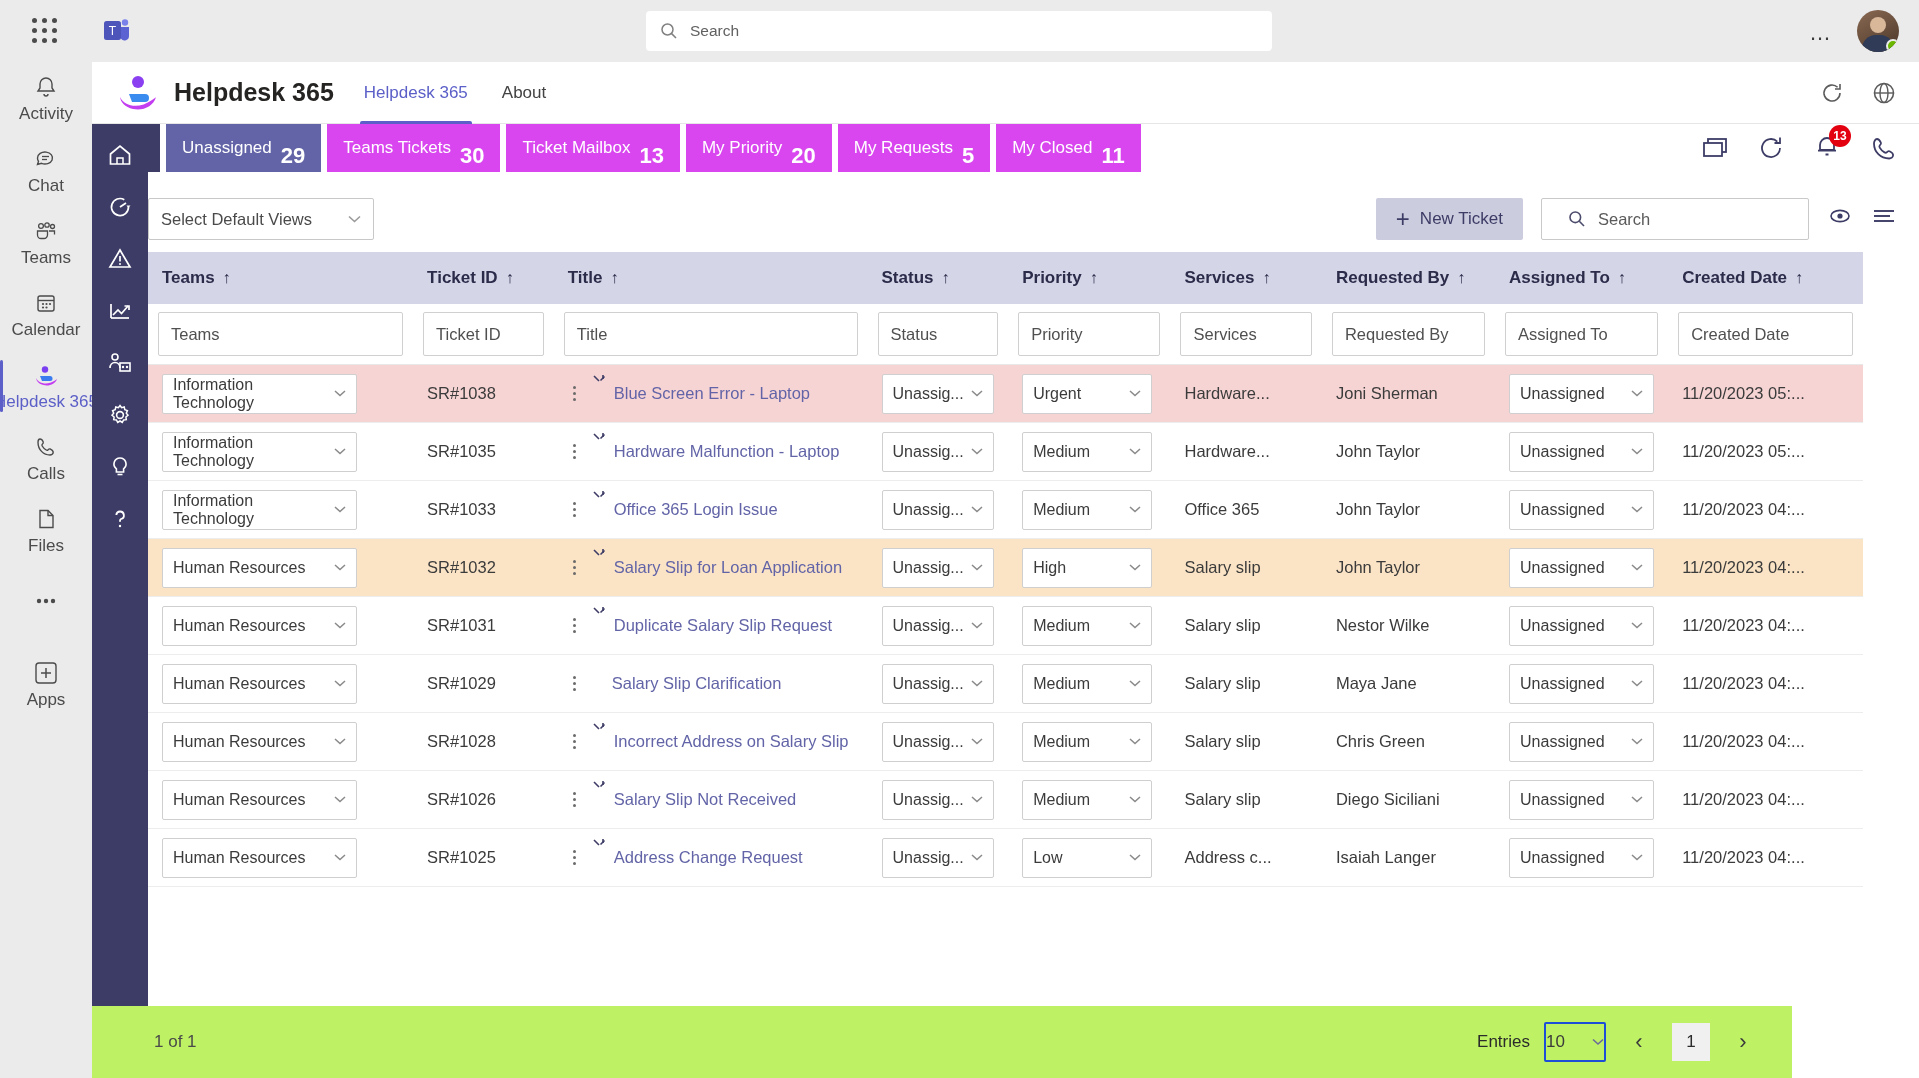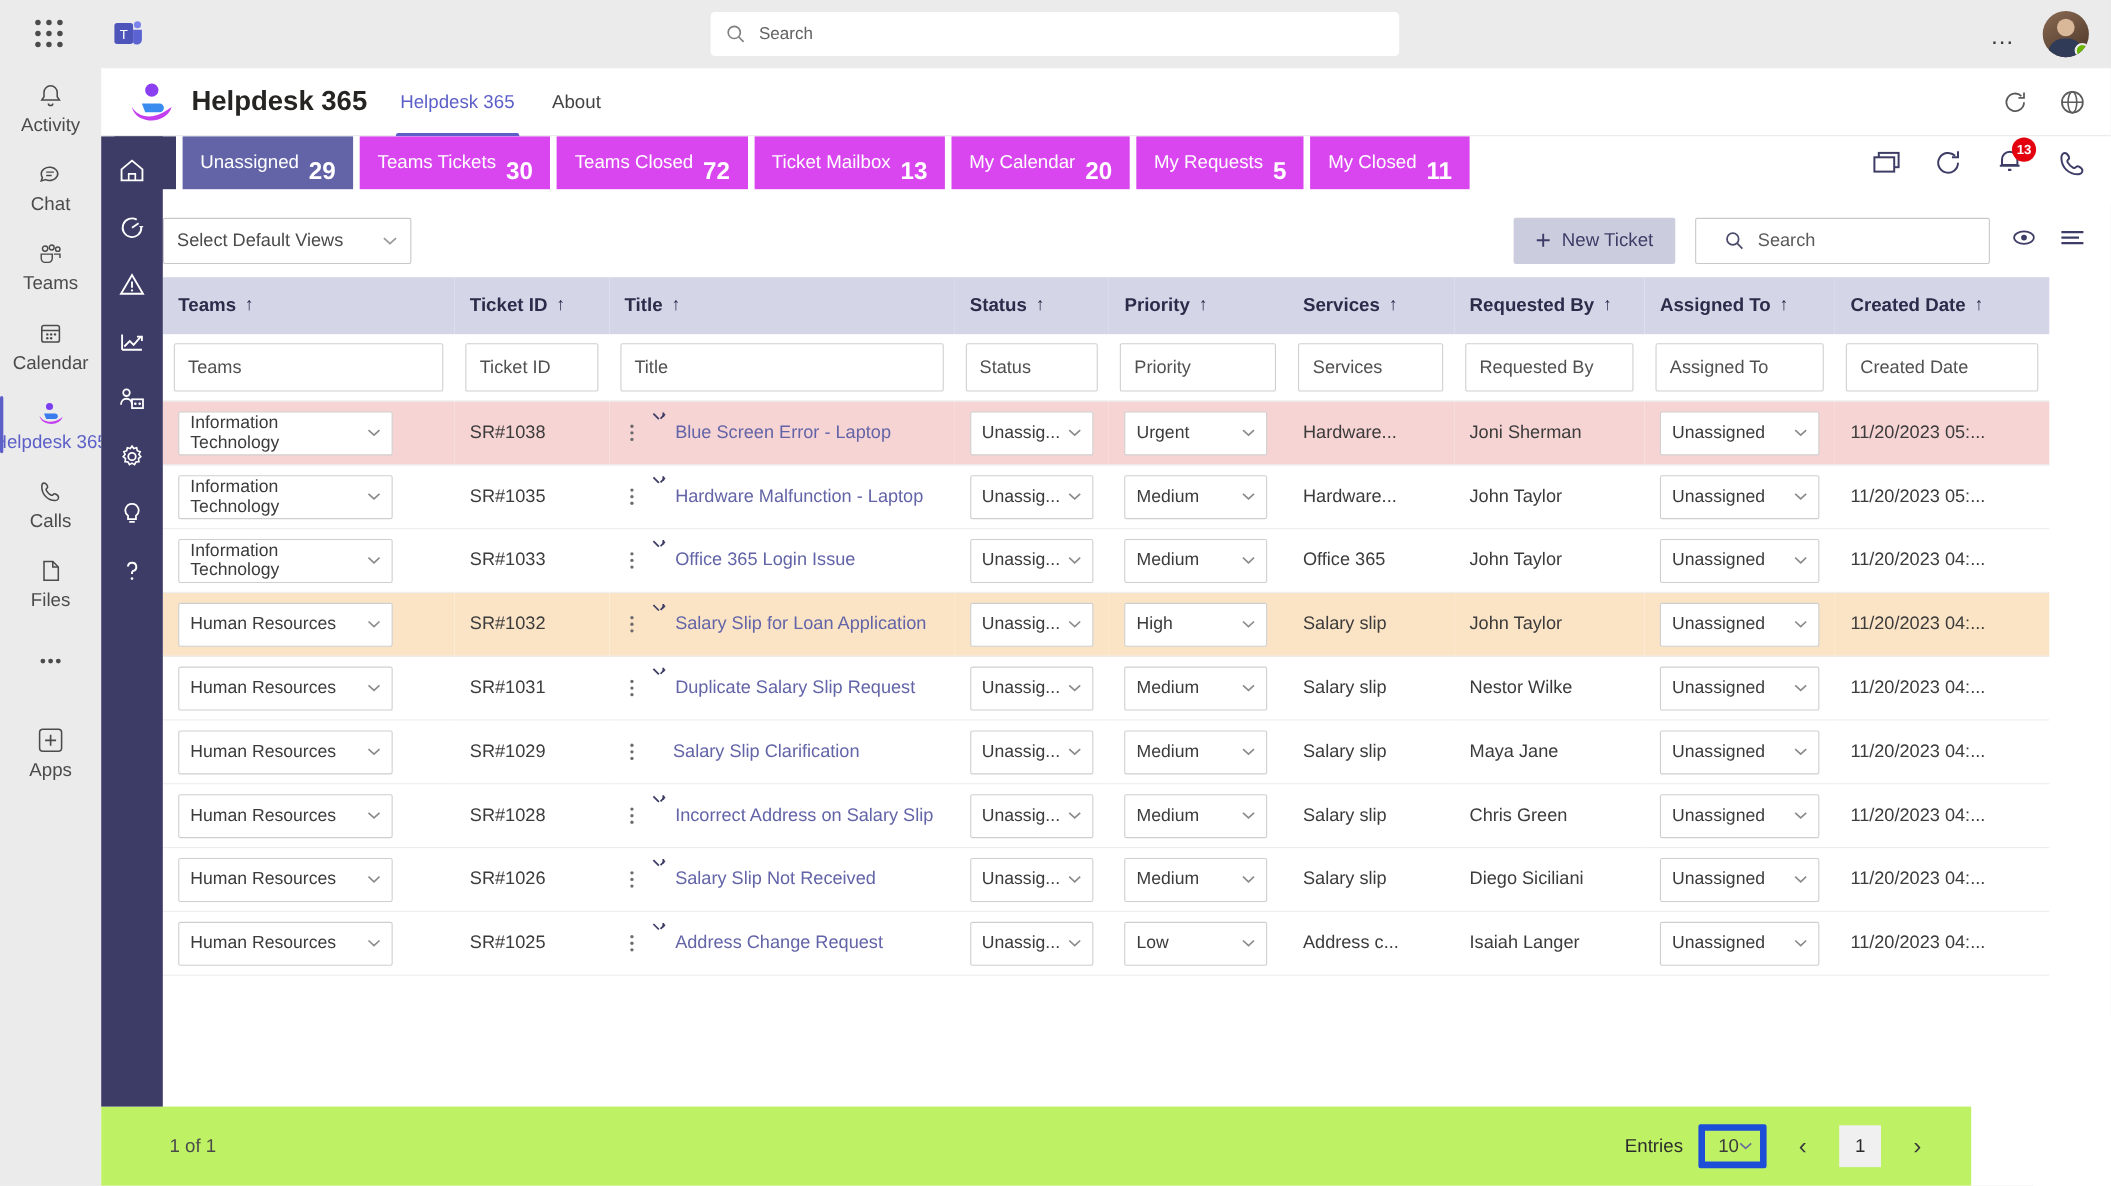--- a/index.html
+++ b/index.html
@@ -117,22 +117,22 @@
   .newicon { width:14px; height:14px; margin-right:2px; align-self:flex-start; margin-top:-10px; }
   .row-urgent td { background:#f7d4d4 !important; }
   .row-high td { background:#fbe4c6 !important; }
 
   
   .footer { position:absolute; bottom:0; left:0; width:1700px; height:72px; background:#bef264;
      display:flex; align-items:center;text-align:right; }
   .footer .pageinfo { margin-left:62px; font-size:17px; color:#4a4a4a; }
   .footer-right { position:absolute; right:30px; display:flex; align-items:center; gap:14px; }
   .footer-right .entries { font-size:17px; color:#2b2b2b; }
-  .entbox { width:62px; height:40px; border:6px solid #1d4ed8; border-radius:2px; display:flex;
-     align-items:center; justify-content:space-between; padding:0 12px; font-size:17px; color:#3b3b3b;
+  .entbox { width:62px; height:40px; border:2px solid #1d4ed8; border-radius:2px; display:flex;
+     align-items:center; justify-content:space-between; padding:0 0; font-size:17px; color:#3b3b3b;
      cursor:pointer; }
   .pgbtn { width:38px; height:38px; display:flex; align-items:center; justify-content:center;
      font-size:22px; color:#3b3b3b; cursor:pointer; }
   .pgnum { width:38px; height:38px; background:#f0f0f0; display:flex; align-items:center;
      justify-content:center; font-size:17px; color:#2b2b2b; cursor:pointer; }
   
   .innerrail { position:absolute; left:0; top:62px; width:56px; bottom:72px; background:#3d3c66;
      display:flex; flex-direction:column; align-items:center; padding-top:18px; gap:26px; z-index:3;}
   .ir-ico { width:26px; height:26px; color:#fff; cursor:pointer; }
   svg { display:block; }
@@ -320,29 +320,25 @@
         </div>
       <div class="vtab sel">
         <span class="t">Unassigned</span>
         <span class="n">29</span>
       </div>
       <div class="vtab">
         <span class="t">Teams Tickets</span>
         <span class="n">30</span>
       </div>
       <div class="vtab">
-        <span class="t">Teams Closed</span>
-        <span class="n">72</span>
-      </div>
-      <div class="vtab">
         <span class="t">Ticket Mailbox</span>
         <span class="n">13</span>
       </div>
       <div class="vtab">
-        <span class="t">My Calendar</span>
+        <span class="t">My Priority</span>
         <span class="n">20</span>
       </div>
       <div class="vtab">
         <span class="t">My Requests</span>
         <span class="n">5</span>
       </div>
       <div class="vtab">
         <span class="t">My Closed</span>
         <span class="n">11</span>
       </div>

